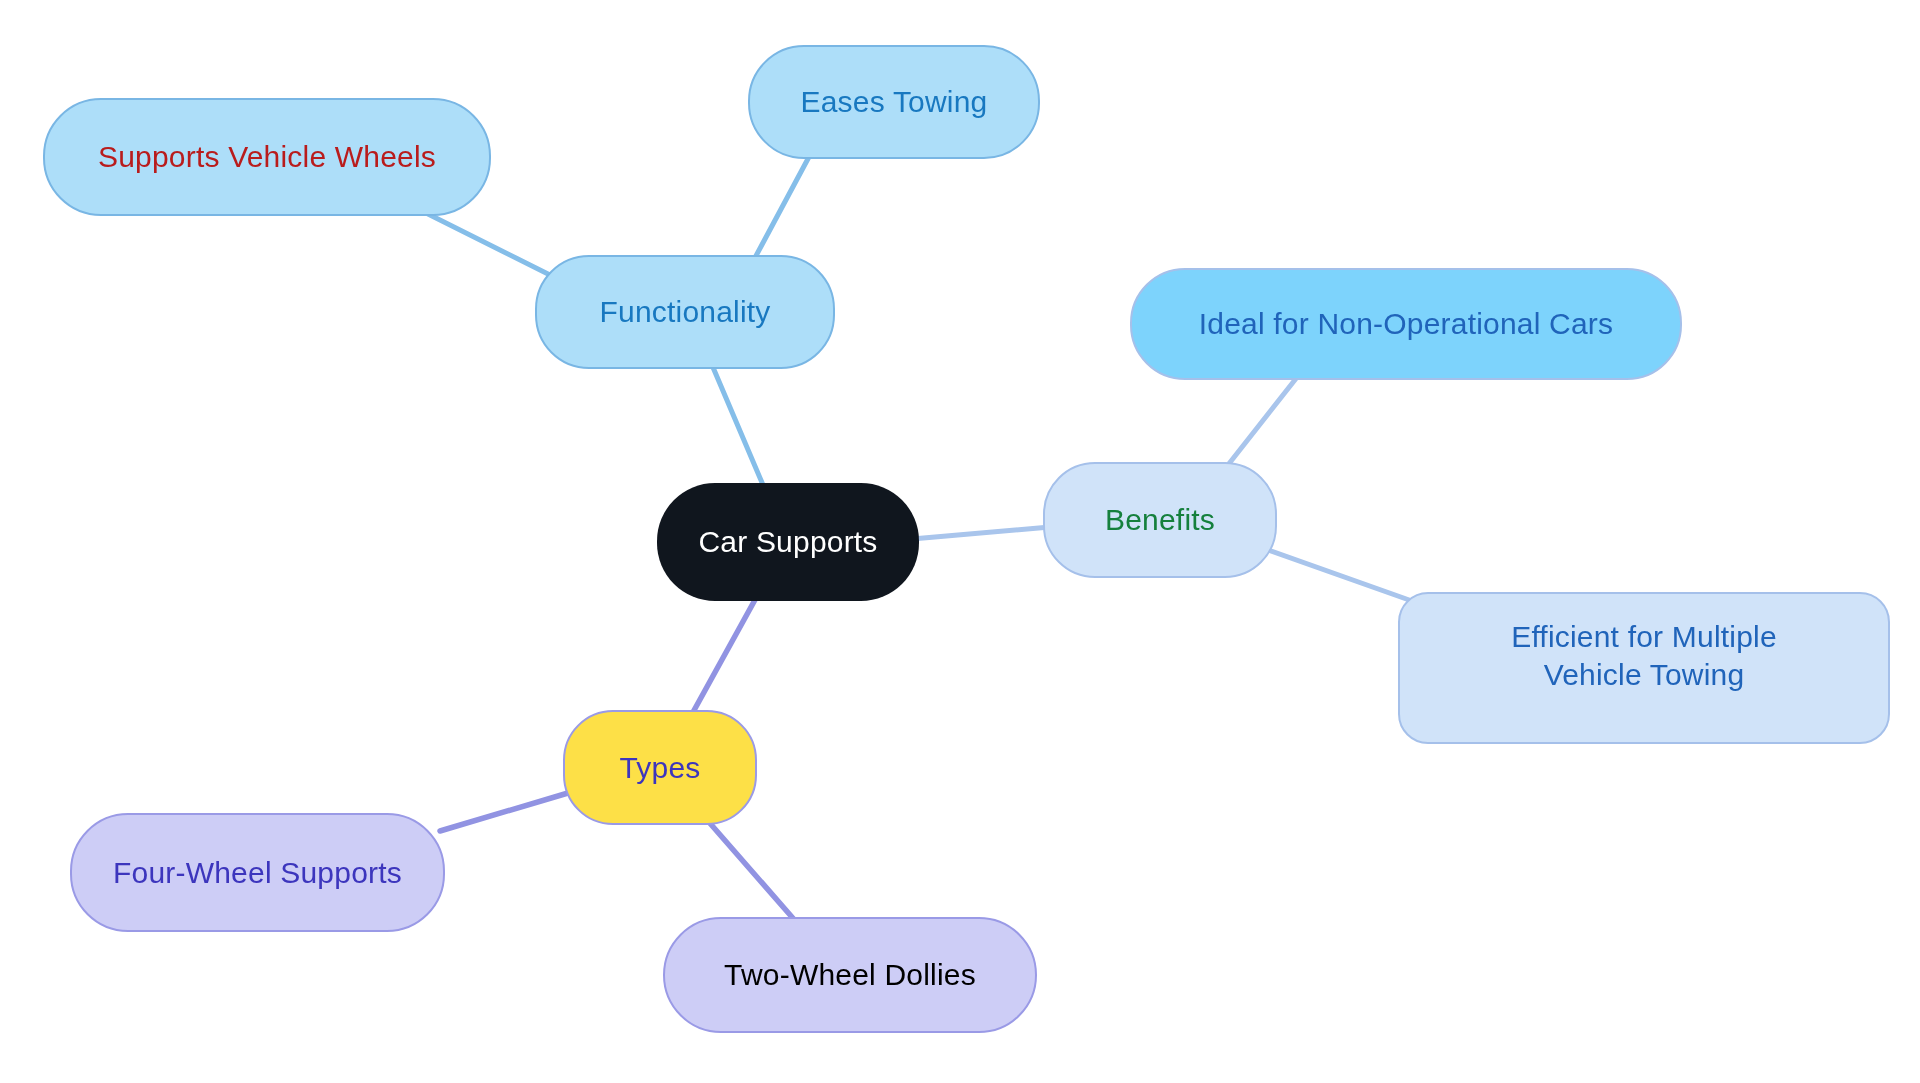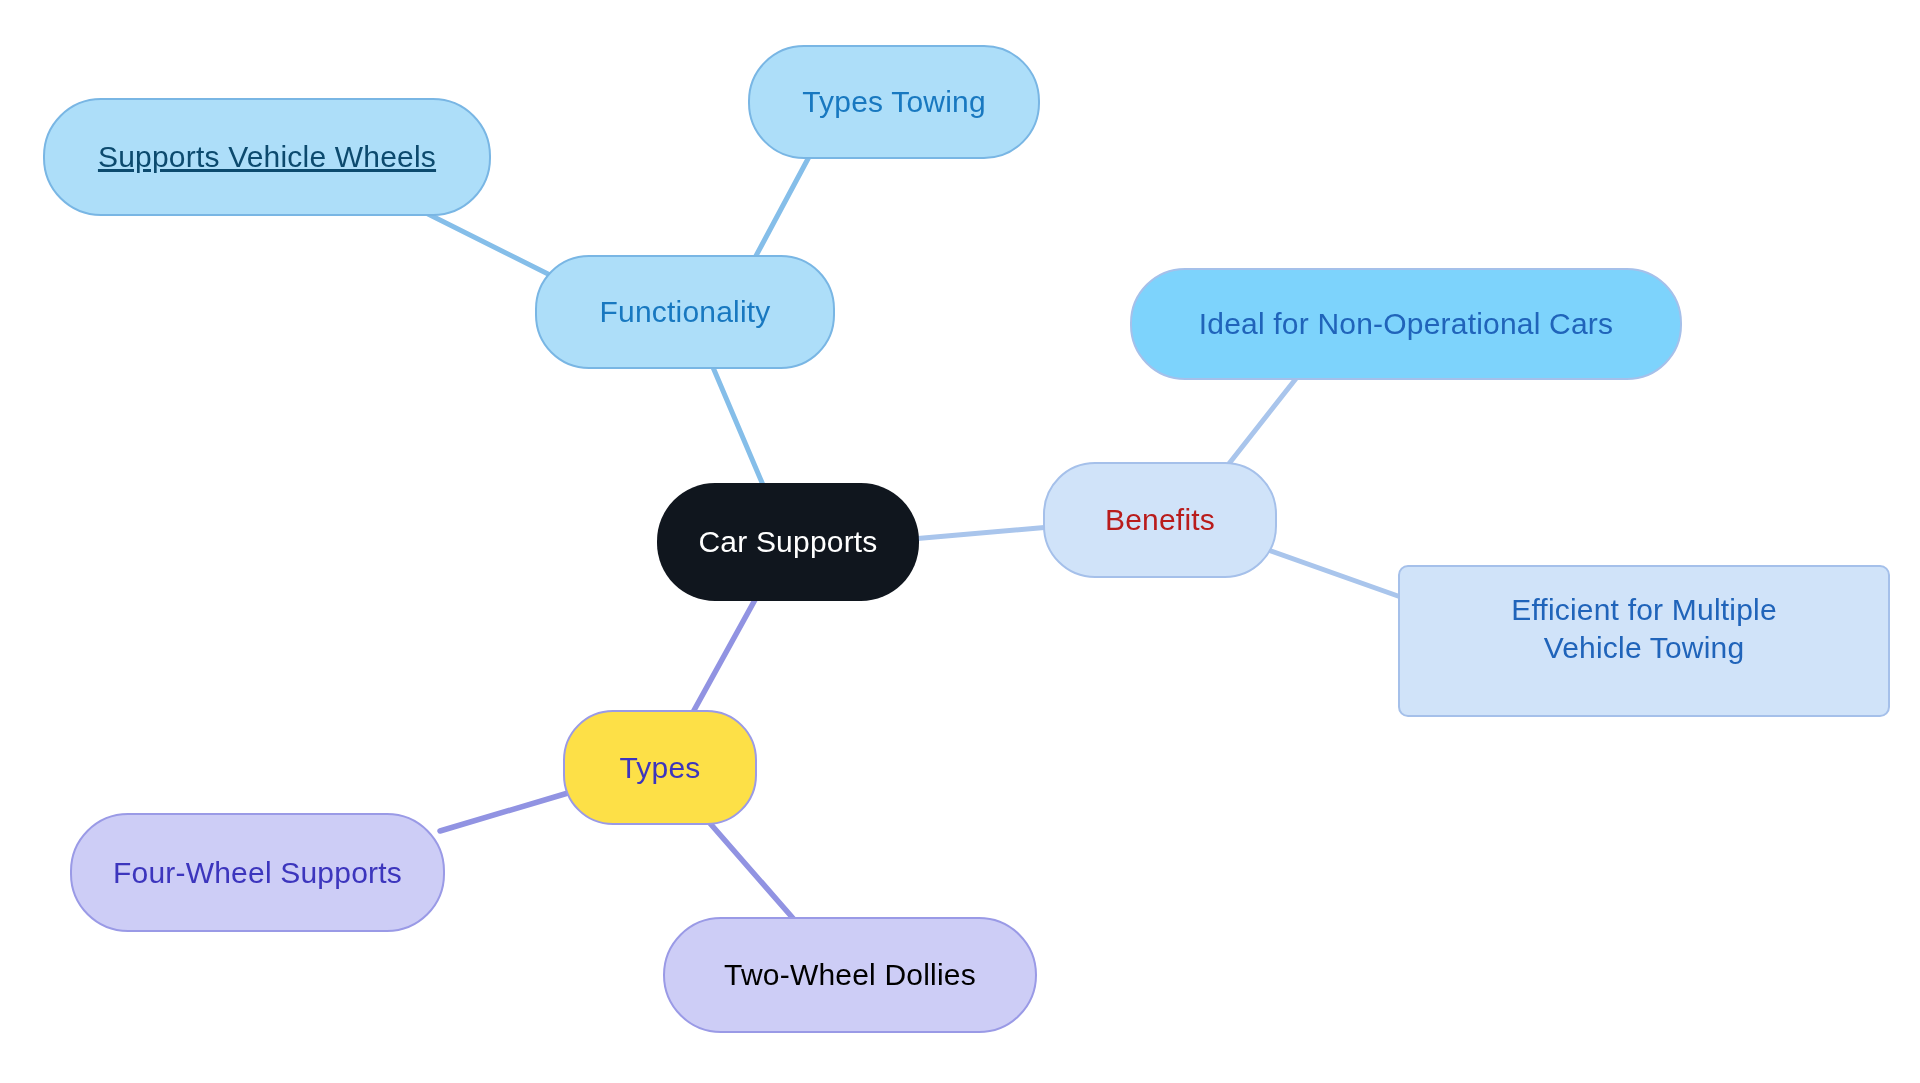--- a/index.html
+++ b/index.html
@@ -36,21 +36,21 @@
     cursor: pointer;
     user-select: none;
   }
   
   .n-supports   { left: 43px;   top: 98px;  width: 448px; height: 118px; border-radius: 58px; }
   .n-eases      { left: 748px;  top: 45px;  width: 292px; height: 114px; border-radius: 56px; }
   .n-func       { left: 535px;  top: 255px; width: 300px; height: 114px; border-radius: 54px; }
   .n-center     { left: 657px;  top: 483px; width: 262px; height: 118px; border-radius: 58px; border: none; }
   .n-benefits   { left: 1043px; top: 462px; width: 234px; height: 116px; border-radius: 52px; }
   .n-ideal      { left: 1130px; top: 268px; width: 552px; height: 112px; border-radius: 55px; }
-  .n-efficient  { left: 1398px; top: 565px; width: 492px; height: 152px; border-radius: 10px; padding: 0 58px; align-items: flex-start; padding-top: 24px; }
+  .n-efficient  { left: 1398px; top: 592px; width: 492px; height: 152px; border-radius: 30px; padding: 0 58px; align-items: flex-start; padding-top: 24px; }
   .n-types      { left: 563px;  top: 710px; width: 194px; height: 115px; border-radius: 50px; }
   .n-four       { left: 70px;   top: 813px; width: 375px; height: 119px; border-radius: 58px; }
   .n-two        { left: 663px;  top: 917px; width: 374px; height: 116px; border-radius: 58px; }
 </style>
 </head>
 <body>
 
 <div id="canvas">
 
   <svg id="edges" width="1920" height="1083" viewBox="0 0 1920 1083">
@@ -61,37 +61,37 @@
 
     <line x1="912" y1="539" x2="1050" y2="527" stroke-width="5" stroke-linecap="round" stroke="#a9c5ec"></line>
     <line x1="1298" y1="376" x2="1224" y2="470" stroke-width="5" stroke-linecap="round" stroke="#a9c5ec"></line>
     <line x1="1260" y1="547" x2="1412" y2="601" stroke-width="5" stroke-linecap="round" stroke="#a9c5ec"></line>
 
     <line x1="756" y1="598" x2="692" y2="714" stroke-width="5.5" stroke-linecap="round" stroke="#9193e2"></line>
     <line x1="568" y1="793" x2="440" y2="831" stroke-width="5.5" stroke-linecap="round" stroke="#9193e2"></line>
     <line x1="708" y1="821" x2="798" y2="924" stroke-width="5.5" stroke-linecap="round" stroke="#9193e2"></line>
   </svg>
 
-  <div class="node n-supports" style="background: rgb(173, 222, 249); border-color: rgb(121, 182, 228); color: #0c4a6e; text-decoration: underline;">
+  <div class="node n-supports" style="background: rgb(173, 222, 249); border-color: rgb(121, 182, 228); color: #b91c1c;">
     <span>Supports Vehicle Wheels</span>
   </div>
 
   <div class="node n-eases" style="background: rgb(173, 222, 249); border-color: rgb(121, 182, 228); color: rgb(24, 120, 192);">
-    <span>Types Towing</span>
+    <span>Eases Towing</span>
   </div>
 
   <div class="node n-func" style="background: rgb(173, 222, 249); border-color: rgb(121, 182, 228); color: rgb(24, 120, 192); text-align: right;">
     <span>Functionality</span>
   </div>
 
   <div class="node n-center" style="background: rgb(16, 22, 30); border-color: rgb(16, 22, 30); color: rgb(255, 255, 255);">
     <span>Car Supports</span>
   </div>
 
-  <div class="node n-benefits" style="background: rgb(208, 227, 249); border-color: rgb(165, 192, 234); color: #b91c1c; text-align: right;">
+  <div class="node n-benefits" style="background: rgb(208, 227, 249); border-color: rgb(165, 192, 234); color: #15803d; text-align: right;">
     <span>Benefits</span>
   </div>
 
   <div class="node n-ideal" style="background: #7dd3fc; border-color: rgb(165, 192, 234); color: rgb(32, 100, 186);">
     <span>Ideal for Non-Operational Cars</span>
   </div>
 
   <div class="node n-efficient" style="background: rgb(208, 227, 249); border-color: rgb(165, 192, 234); color: rgb(32, 100, 186);">
     <span>Efficient for Multiple Vehicle Towing</span>
   </div>

